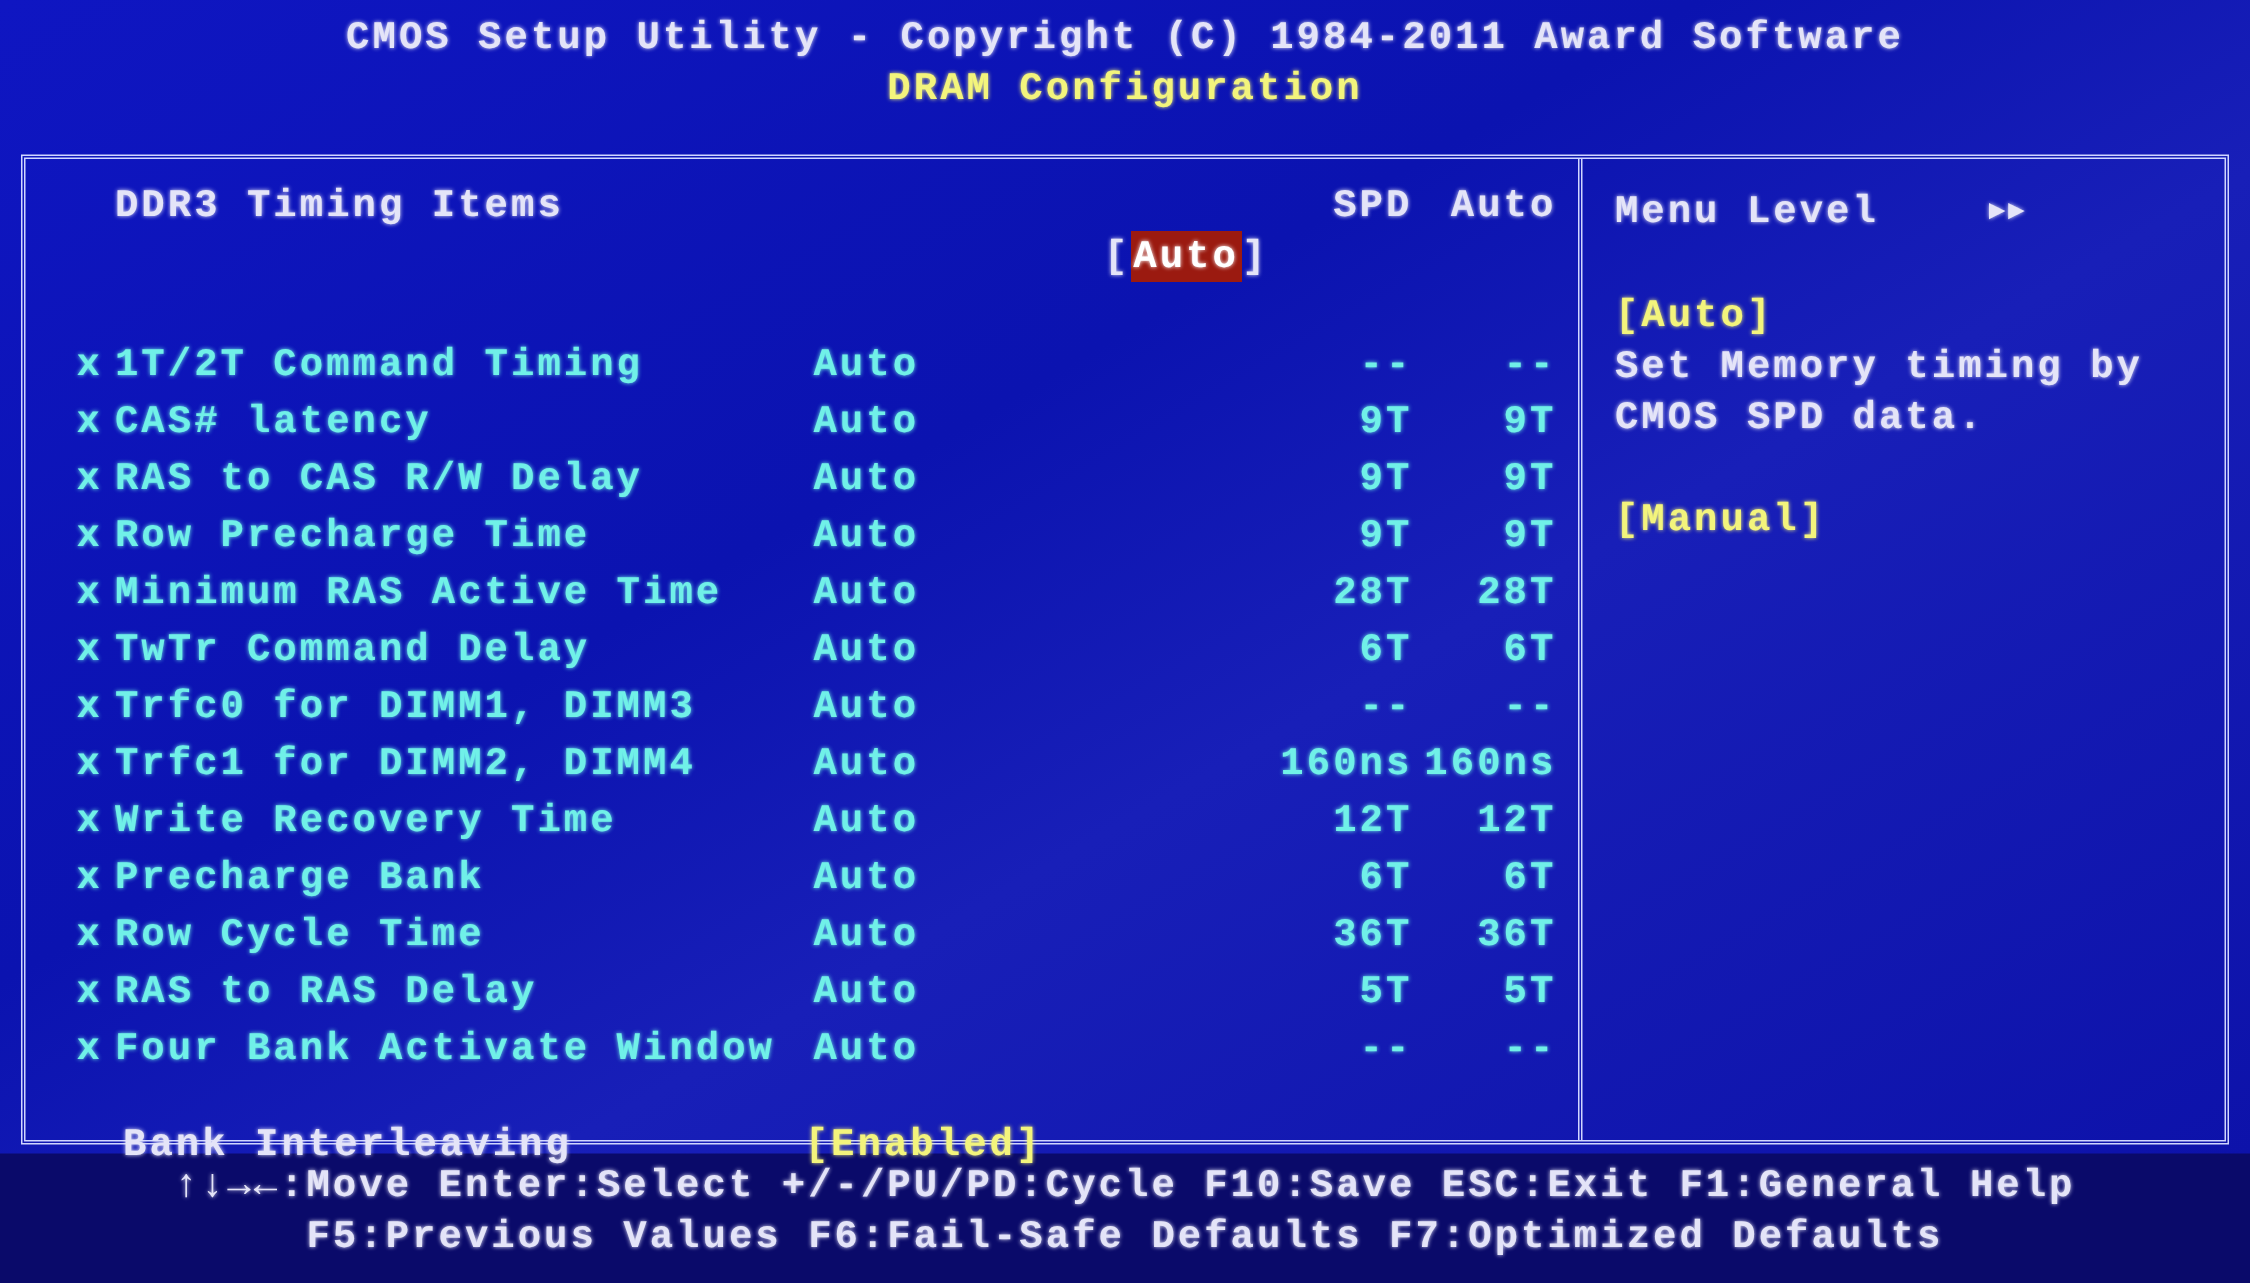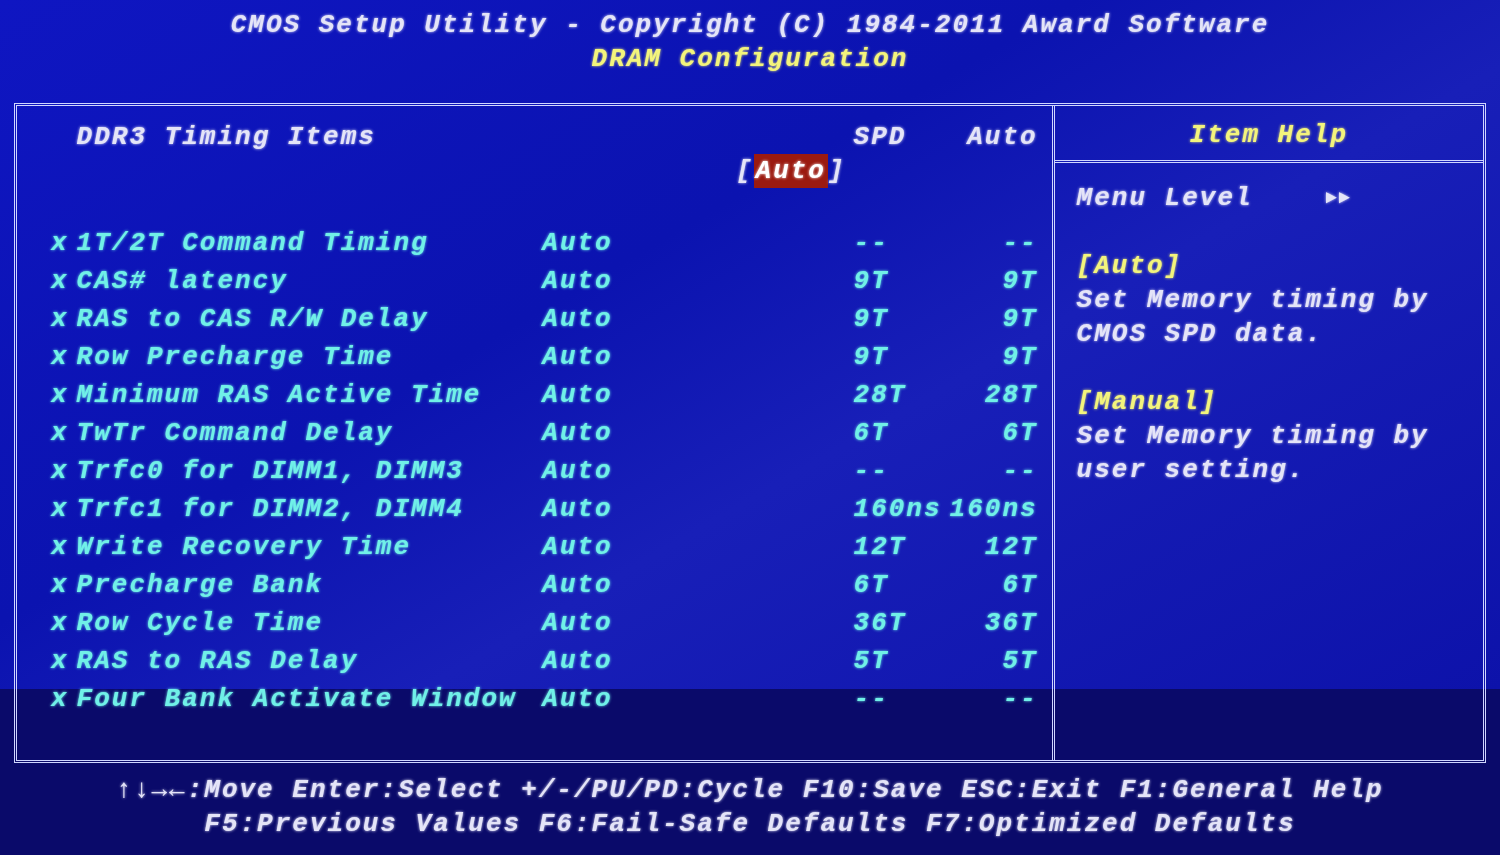--- a/index.html
+++ b/index.html
@@ -7,25 +7,24 @@
     width:1500px; height:855px;
     background:#0a0a6a;
     font-family:"Courier New",monospace;
     font-weight:bold;
     font-size:26px;
     color:#e4e4f8;
     letter-spacing:2px;
     overflow:hidden;
   }
   .screen {
-    width:1500px; height:689px;
+    width:1500px; height:769px;
     background:linear-gradient(150deg,#0f16c2 0%,#0b13b0 40%,#181fb8 60%,#0d12aa 100%);
     padding:8px 14px 10px 14px;
     text-shadow:0 0 3px currentColor;
-    font-style:italic;
   }
   .title-block { text-align:center; line-height:34px; margin-bottom:4px; }
   .yellow { color:#f3f47c; }
   .cyan { color:#70f0e8; }
   .panes {
     display:flex; gap:0; height:660px;
     border:3px double #d0d6ff;
     background:transparent;
     margin-top:27px;
   }
@@ -46,21 +45,21 @@
   }
   .help-body {
     padding:18px 22px;
     line-height:34px;
   }
   table.items { border-collapse:collapse; width:100%; }
   table.items td { padding:2px 4px; white-space:pre; vertical-align:top; line-height:34px; }
   td.marker { width:30px; color:#70f0e8; }
   td.label { width:430px; }
   td.val   { width:120px; text-align:left; }
-  td.spd   { width:95px; text-align:left; }
+  td.spd   { width:95px; text-align:right; }
   td.auto  { width:95px; text-align:right; }
   .header-row td { color:#e4e4f8; }
   .sel-wrap { display:inline-block; color:#e4e4f8; }
   .sel-inner { background:#9b1a10; color:#fff; padding:0 2px; display:inline-block; }
   .bank { margin-top:30px; padding-left:35px; }
   .footer {
     margin-top:10px;
     text-align:center;
     line-height:34px;
   }
@@ -179,38 +178,41 @@
             <tr class="cyan">
               <td class="marker">x</td>
               <td class="label">Four Bank Activate Window</td>
               <td class="val"> Auto</td>
               <td class="spd">--</td>
               <td class="auto">--</td>
             </tr>
           </tbody>
       </table>
 
+      <div class="bank">
+        <span>Bank Interleaving</span>
+        <span style="display:inline-block; width:120px;"></span>
+        <span class="yellow">[Enabled]</span>
+      </div>
     </div>
 
     <div class="right-pane">
-      <div class="help-title yellow">Item Help</div>
       <div class="help-body">
         <div>
           <span>Menu Level</span>
           &nbsp;&nbsp;&nbsp;<span class="ml-arrows">▸▸</span>
         </div>
         <br>
         <div>
           <div class="yellow">[Auto]</div>
           <div>Set Memory timing by CMOS SPD data.</div>
         </div>
         <br>
         <div>
           <div class="yellow">[Manual]</div>
-          <div>Set Memory timing by user setting.</div>
         </div>
       </div>
     </div>
 
   </div>
 
   <div class="footer">
     <div>↑↓→←:Move   Enter:Select   +/-/PU/PD:Cycle   F10:Save   ESC:Exit   F1:General Help</div>
     <div>F5:Previous Values   F6:Fail-Safe Defaults   F7:Optimized Defaults</div>
   </div>

